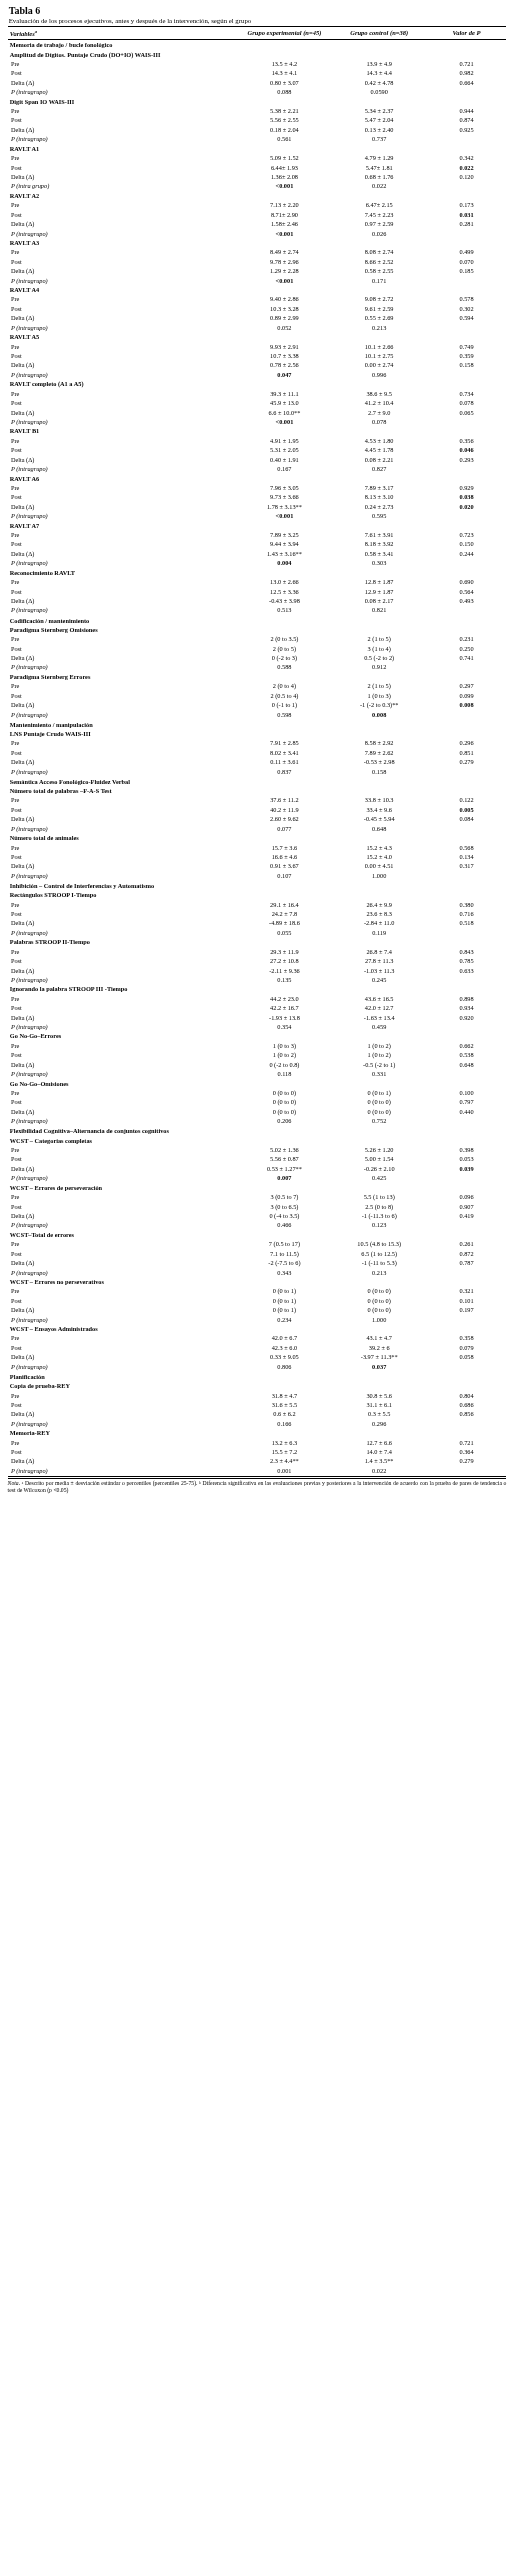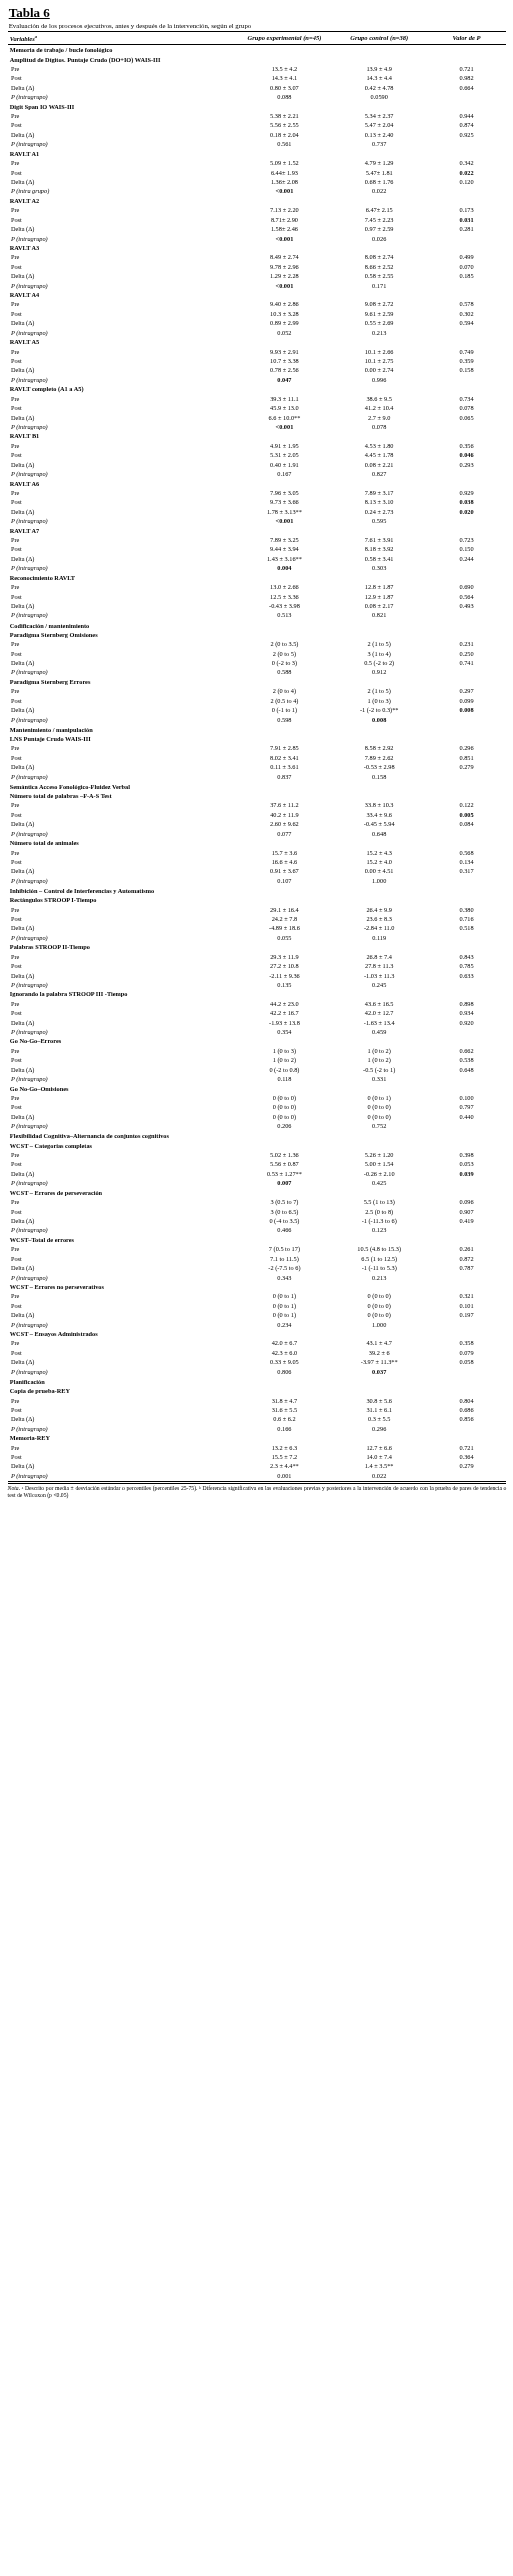--- a/index.html
+++ b/index.html
@@ -1,18 +1,18 @@
 <!DOCTYPE html>
 <html style="font-size:8.7px"><head>
 <meta charset="utf-8">
 <style>
   html,body{margin:0;padding:0;background:#ffffff;}
   body{font-family:"Liberation Serif", serif; color:#000; width:514px;}
   .page{width:514px; box-sizing:border-box; padding:5.4px 7.6px 3.3px 7.6px;}
-  .tbl-num{font-size:13px; font-weight:bold; margin:0 0 0.5px 1.1px;text-decoration:underline;}
+  .tbl-num{font-size:10px; font-weight:bold; margin:0 0 0.5px 1.1px;}
   .tbl-cap{font-size:6.8px; margin:0 0 2.2px 1.1px;}
   table{border-collapse:collapse; width:100%; table-layout:fixed;}
   col.c1{width:46%;}
   col.c2{width:19%;}
   col.c3{width:19%;}
   col.c4{width:16%;}
   thead th{font-size:6.5px; font-weight:bold; font-style:italic; text-align:center;
     border-top:0.9px solid #000; border-bottom:0.6px solid #000; padding:1.6px 1.1px; line-height:1.15;}
   thead th.left{text-align:left; padding-left:2.2px;}
   td{font-size:6.3px; padding:0.7px 1.1px; line-height:1.28; vertical-align:top;}

